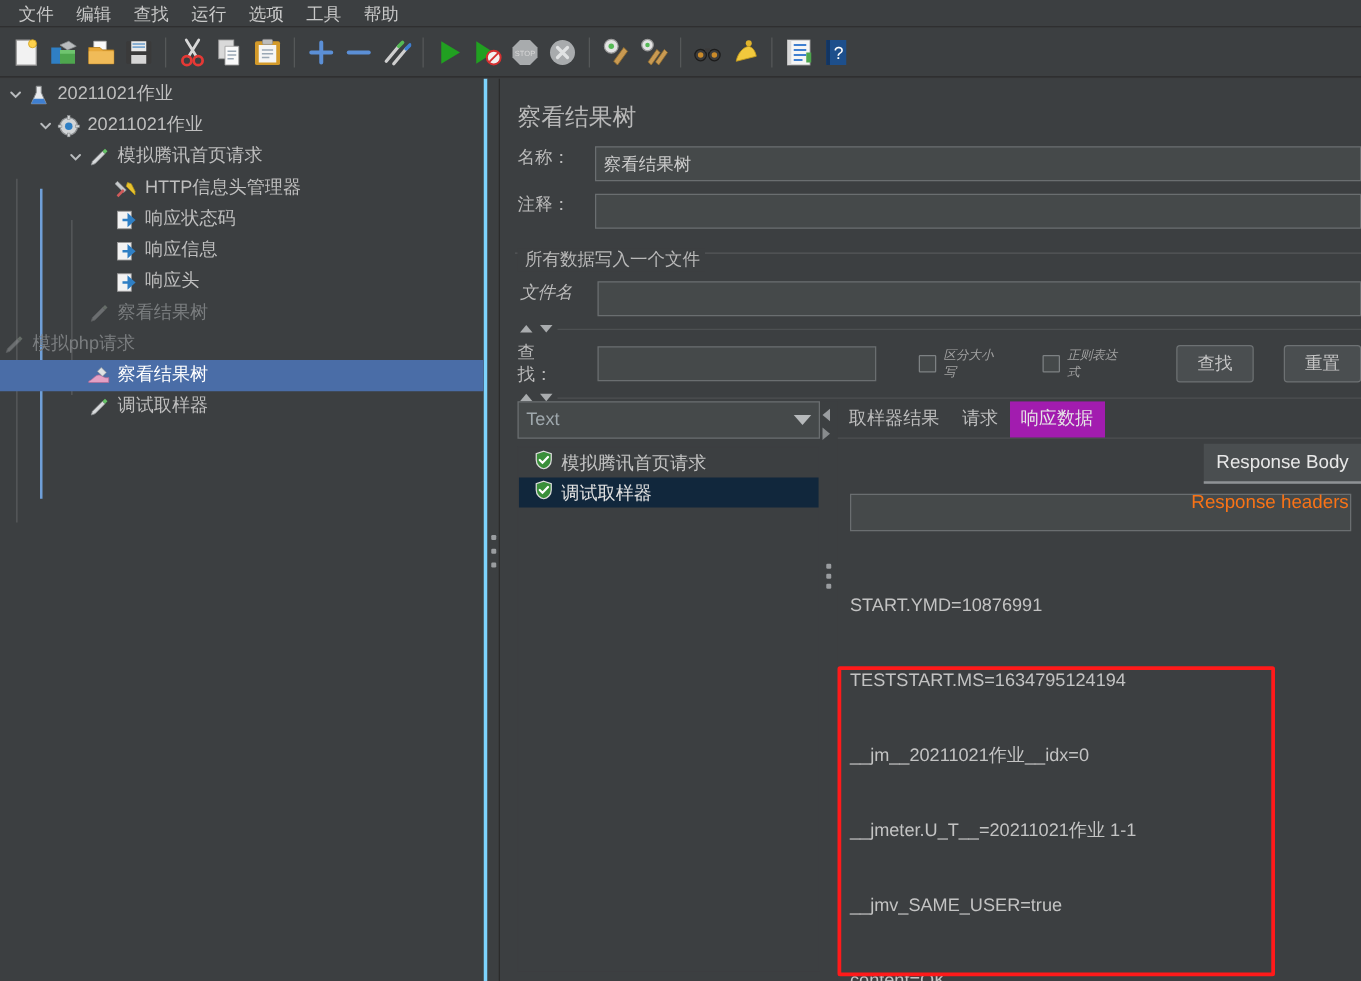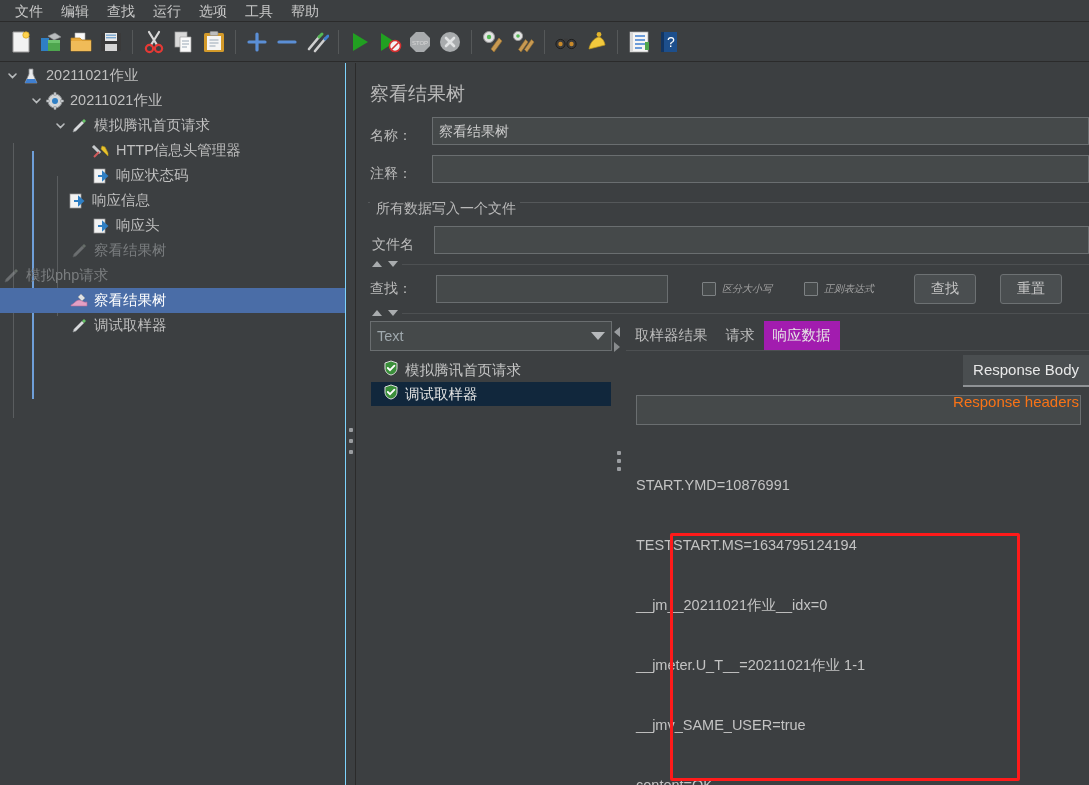--- a/index.html
+++ b/index.html
@@ -46,23 +46,23 @@
 
   
   .main {
     position: absolute; left: 0; top: 63px;
     width: 1089px; height: 722px;
     display: flex;
   }
 
   
   .tree-panel {
-    width: 346px; height: 100%;
+    width: 390px; height: 100%;
     background: #3c3f41;
-    border-right: 1px solid #7dd3fc;
+    border-right: 3px solid #7dd3fc;
     position: relative;
     overflow: hidden;
   }
   .tree-row {
     display: flex; align-items: center;
     height: 25px; position: relative;
     cursor: default; white-space: nowrap;
   }
   .tree-row.selected { background: #4a6da7; }
   .tree-row.selected .tree-label { color: #ffffff; }
@@ -109,21 +109,21 @@
   .right-panel {
     flex: 1; height: 100%;
     background: #3c3f41;
     position: relative; overflow: hidden;
   }
   .panel-title {
     font-size: 19px; color: #b9b9b9;
     padding: 18px 0 10px 14px;
   }
   .field-row {
-    display: flex; align-items: flex-end;
+    display: flex; align-items: flex-start;
     padding: 0 0 0 14px; margin-bottom: 10px;
   }
   .field-label {
     font-size: 14px; color: #bbbbbb;
     width: 62px; flex: none;
   }
   .text-input {
     height: 28px; background: #45494a;
     border: 1px solid #6a6e70;
     color: #cccccc; font-size: 14px;
@@ -137,21 +137,21 @@
   .group-line {
     position: absolute; left: 0; top: 9px;
     right: 0; height: 1px; background: #55585a;
   }
   .group-title {
     position: relative; display: inline-block;
     background: #3c3f41; padding: 0 4px 0 6px;
     font-size: 14px; color: #b9b9b9; z-index: 2;
     margin-left: 2px;
   }
-  .group-body { padding: 8px 0 0 0; }
+  .group-body { padding: 8px 0 0 0; font-style: italic; }
 
   
   .collapse-strip {
     display: flex; align-items: center; gap: 6px;
     padding: 3px 0 3px 16px; position: relative;
   }
   .collapse-strip .hr {
     position: absolute; left: 46px; right: 0; top: 50%;
     height: 1px; background: #4d5052;
   }
@@ -162,21 +162,20 @@
   }
   .tri.down {
     border-left: 5px solid transparent; border-right: 5px solid transparent;
     border-top: 6px solid #a9acae;
   }
 
   
   .search-row {
     display: flex; align-items: center; gap: 16px;
     padding: 4px 0 4px 14px;
-    text-align: right;
   }
   .search-row .lbl { font-size: 14px; color: #bbbbbb; margin-right: 8px; }
   .search-input {
     width: 232px; height: 28px;
     background: #45494a; border: 1px solid #6a6e70;
     margin-right: 18px;
   }
   .chk-wrap { display: flex; align-items: center; margin-right: 16px; cursor: default; }
   .chk {
     width: 14px; height: 14px;
@@ -560,21 +559,21 @@
       <div class="tree-row" style="padding-left:90px;">
         <div class="tree-icon">
           <svg width="18" height="18" viewBox="0 0 18 18">
             <rect x="2" y="2" width="11" height="14" fill="#f3f3f3" stroke="#9a9a9a" stroke-width="0.7"></rect>
             <path d="M6 9h8M11 5.5l4 3.5-4 3.5z" stroke="#2f7fc4" stroke-width="2" fill="#2f7fc4"></path>
           </svg>
         </div>
         <div class="tree-label">响应状态码</div>
       </div>
 
-      <div class="tree-row" style="padding-left:66px;">
+      <div class="tree-row" style="padding-left:90px;">
         <div class="tree-icon">
           <svg width="18" height="18" viewBox="0 0 18 18">
             <rect x="2" y="2" width="11" height="14" fill="#f3f3f3" stroke="#9a9a9a" stroke-width="0.7"></rect>
             <path d="M6 9h8M11 5.5l4 3.5-4 3.5z" stroke="#2f7fc4" stroke-width="2" fill="#2f7fc4"></path>
           </svg>
         </div>
         <div class="tree-label">响应信息</div>
       </div>
 
       <div class="tree-row" style="padding-left:90px;">

